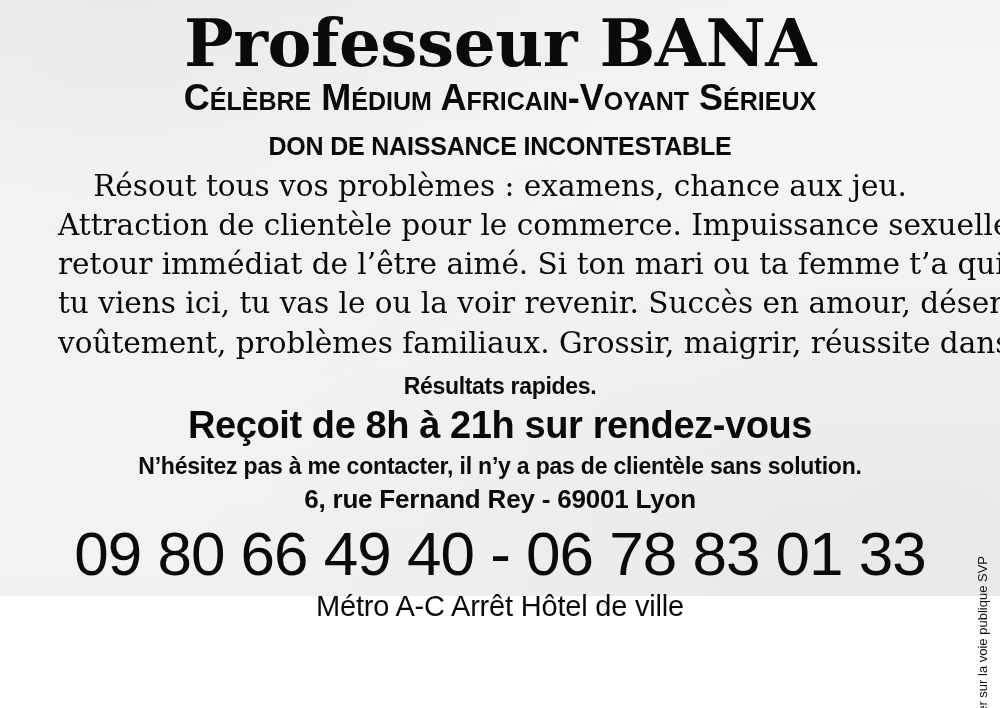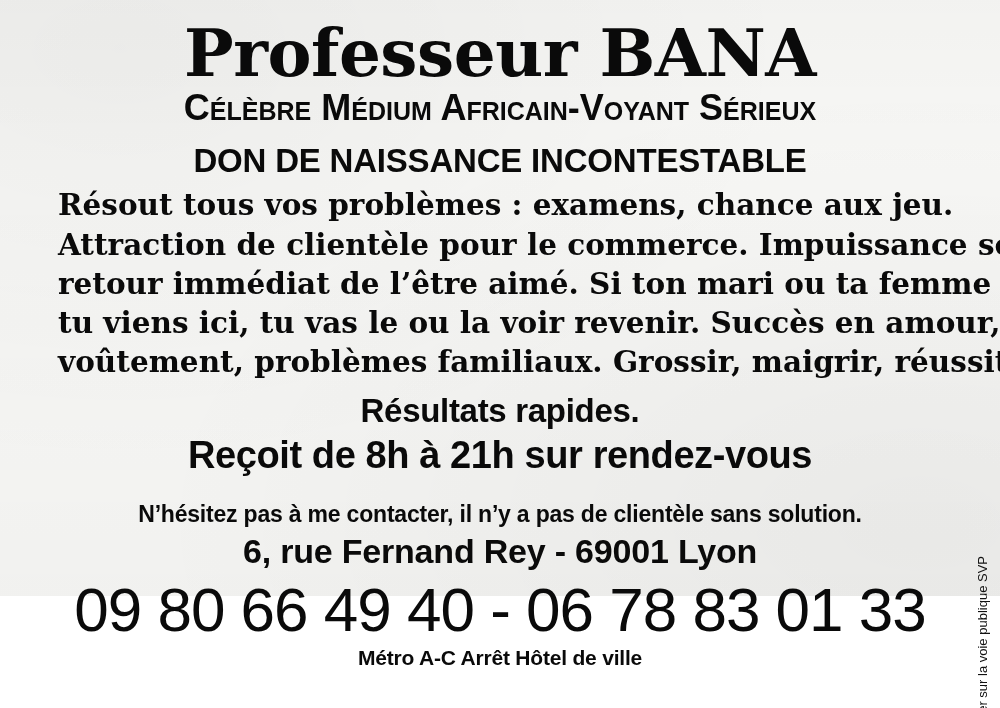--- a/index.html
+++ b/index.html
@@ -13,21 +13,21 @@
     overflow: hidden;
     font-family: "Liberation Sans", sans-serif;
     color: #0a0a0a;
   }
   #flyer {
     position: relative;
     width: 1000px;
     height: 596px;
     background: #f7f7f5;
     box-sizing: border-box;
-    padding: 18px 56px 10px 56px;
+    padding: 8px 56px 10px 56px;
   }
   
   #flyer::before {
     content: "";
     position: absolute;
     inset: 0;
     background:
       radial-gradient(ellipse at 12% 8%, rgba(0,0,0,0.035), rgba(0,0,0,0) 55%),
       radial-gradient(ellipse at 92% 88%, rgba(0,0,0,0.04), rgba(0,0,0,0) 60%),
       linear-gradient(180deg, rgba(0,0,0,0.02), rgba(0,0,0,0) 30%, rgba(0,0,0,0.025));
@@ -57,89 +57,89 @@
     margin: 2px 0 16px 0;
     white-space: nowrap;
     
     font-variant: small-caps;
     letter-spacing: 0px;
   }
 
   .tagline {
     font-family: "Liberation Sans", sans-serif;
     font-weight: 700;
-    font-size: 33px;
+    font-size: 25px;
     line-height: 1.1;
     margin: 8px 0 6px 0;
     letter-spacing: -0.2px;
     white-space: nowrap;
   }
 
   .body-text {
     font-family: "DejaVu Serif", serif;
-    font-weight: 700;
+    font-weight: 400;
     font-size: 29.5px;
     line-height: 1.33;
     margin: 4px 0 6px 0;
     padding: 0 2px;
   }
   .body-text .line {
     display: block;
     white-space: nowrap;
   }
 
   .results {
     font-family: "Liberation Sans", sans-serif;
     font-weight: 700;
-    font-size: 33px;
+    font-size: 23px;
     margin: 10px 0 2px 0;
     letter-spacing: -0.3px;
   }
 
   .hours {
     font-family: "Liberation Sans", sans-serif;
     font-weight: 700;
     font-size: 38px;
-    margin: 4px 0 24px 0;
+    margin: 4px 0 6px 0;
     letter-spacing: -0.4px;
     white-space: nowrap;
   }
 
   .contact-note {
     font-family: "Liberation Sans", sans-serif;
     font-weight: 700;
     font-size: 23px;
     margin: 6px 0 4px 0;
     letter-spacing: -0.2px;
     white-space: nowrap;
   }
 
   .address {
     font-family: "Liberation Sans", sans-serif;
     font-weight: 700;
-    font-size: 34px;
+    font-size: 26px;
     margin: 4px 0 2px 0;
     letter-spacing: -0.2px;
     white-space: nowrap;
   }
 
   .phones {
     font-family: "Liberation Sans", sans-serif;
     font-weight: 400;
     font-size: 62px;
     line-height: 1.05;
     margin: 6px 0 2px 0;
     letter-spacing: -1px;
     white-space: nowrap;
   }
 
   .metro {
     font-family: "Liberation Sans", sans-serif;
-    font-weight: 700;
-    font-size: 21px;
+    font-weight: 400;
+    font-size: 29px;
     margin: 4px 0 0 0;
     letter-spacing: -0.2px;
     white-space: nowrap;
   }
 
   .side-note {
     position: absolute;
     right: 10px;
     bottom: 40px;
     z-index: 3;

